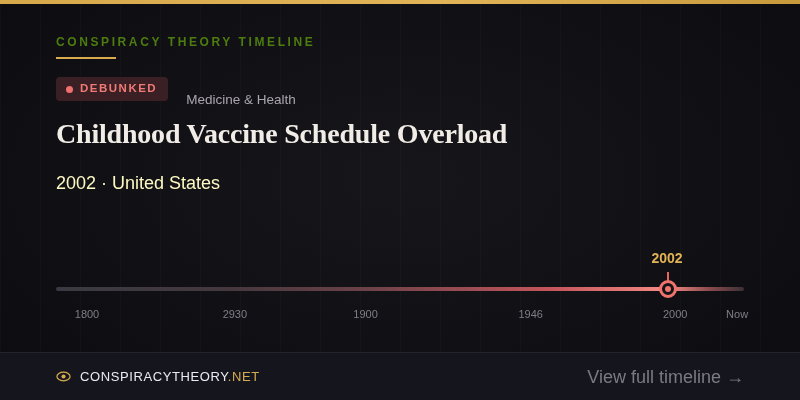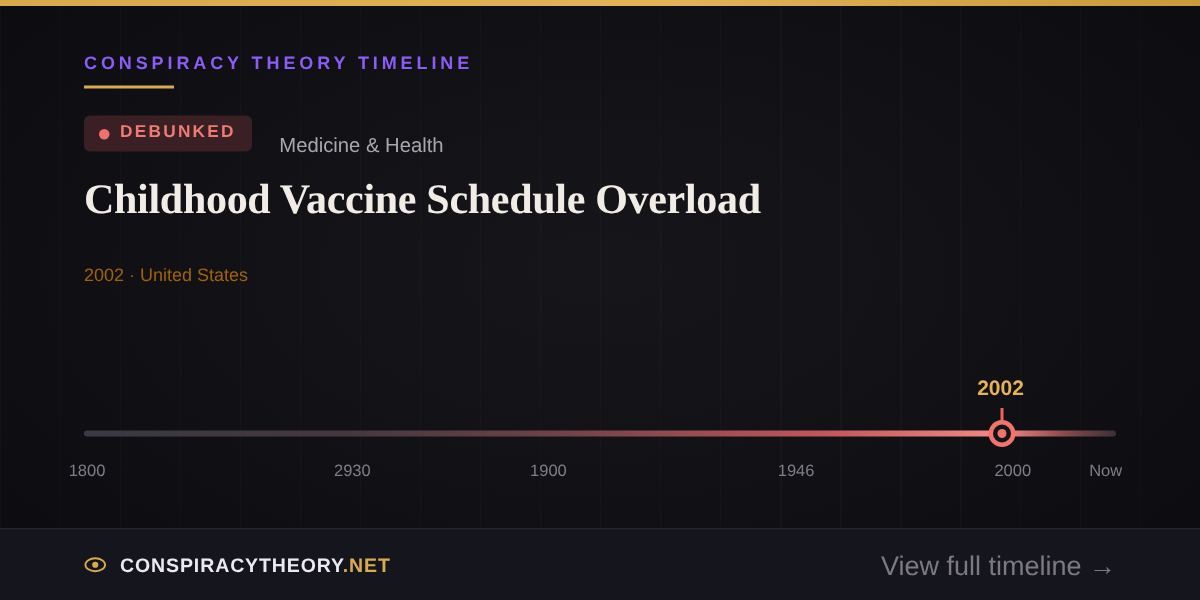--- a/index.html
+++ b/index.html
@@ -50,34 +50,33 @@
     width: 800px;
     height: 352px;
     box-sizing: border-box;
     padding: 34px 56px 0 56px;
   }
 
   .kicker {
     font-size: 12px;
     font-weight: bold;
     letter-spacing: 2.6px;
-    color: #8b5cf6;
+    color: #4d7c0f;
     margin: 0;
     line-height: 16px;
   }
   .kicker-rule {
     width: 60px;
     height: 2px;
     background: #d9ab4f;
     margin-top: 7px;
   }
 
   .meta-row {
     display: flex;
-    align-items: center;
     margin-top: 18px;
     height: 24px;
   }
   .badge {
     display: inline-flex;
     align-items: center;
     gap: 7px;
     background: #3a2024;
     border-radius: 4px;
     padding: 5px 11px 5px 10px;
@@ -110,22 +109,22 @@
     font-family: "Liberation Serif", serif;
     font-weight: bold;
     font-size: 28px;
     color: #f1ece6;
     margin: 12px 0 0 0;
     line-height: 42px;
     letter-spacing: -0.2px;
   }
 
   .subtitle {
-    font-size: 12px;
-    color: #a16207;
+    font-size: 18px;
+    color: #fef9c3;
     margin-top: 20px;
     line-height: 16px;
   }
 
   
   .timeline {
     position: absolute;
     left: 56px;
     top: 250px;
     width: 688px;
@@ -210,21 +209,21 @@
     justify-content: space-between;
     padding: 0 56px;
   }
   .brand {
     display: flex;
     align-items: center;
     gap: 9px;
   }
   .brand-text {
     font-size: 13px;
-    font-weight: bold;
+    font-weight: normal;
     letter-spacing: 0.6px;
     color: #eceaf0;
     line-height: 1;
   }
   .brand-tld {
     color: #d9ab4f;
   }
   .footer-link {
     font-size: 18px;
     color: #7c7985;
@@ -260,21 +259,21 @@
   </div>
 
   <div class="timeline">
     <div class="tl-track"></div>
     <div class="tl-marker-stem" style="left: 612.32px;"></div>
     <div class="tl-marker" style="left: 612.32px;">
       <span class="tl-marker-core"></span>
     </div>
     <div class="tl-marker-label" style="left: 611px;">2002</div>
     <div id="tl-ticks">
-        <div class="tl-tick" style="left: 2px;">1800</div>
+        <div class="tl-tick" style="left: 31px;">1800</div>
         <div class="tl-tick" style="left: 178.88px;">2930</div>
         <div class="tl-tick" style="left: 309.6px;">1900</div>
         <div class="tl-tick" style="left: 474.72px;">1946</div>
         <div class="tl-tick" style="left: 619.2px;">2000</div>
         <div class="tl-tick" style="left: 681.12px;">Now</div>
       </div>
   </div>
 
   <div class="footer">
     <div class="brand">

